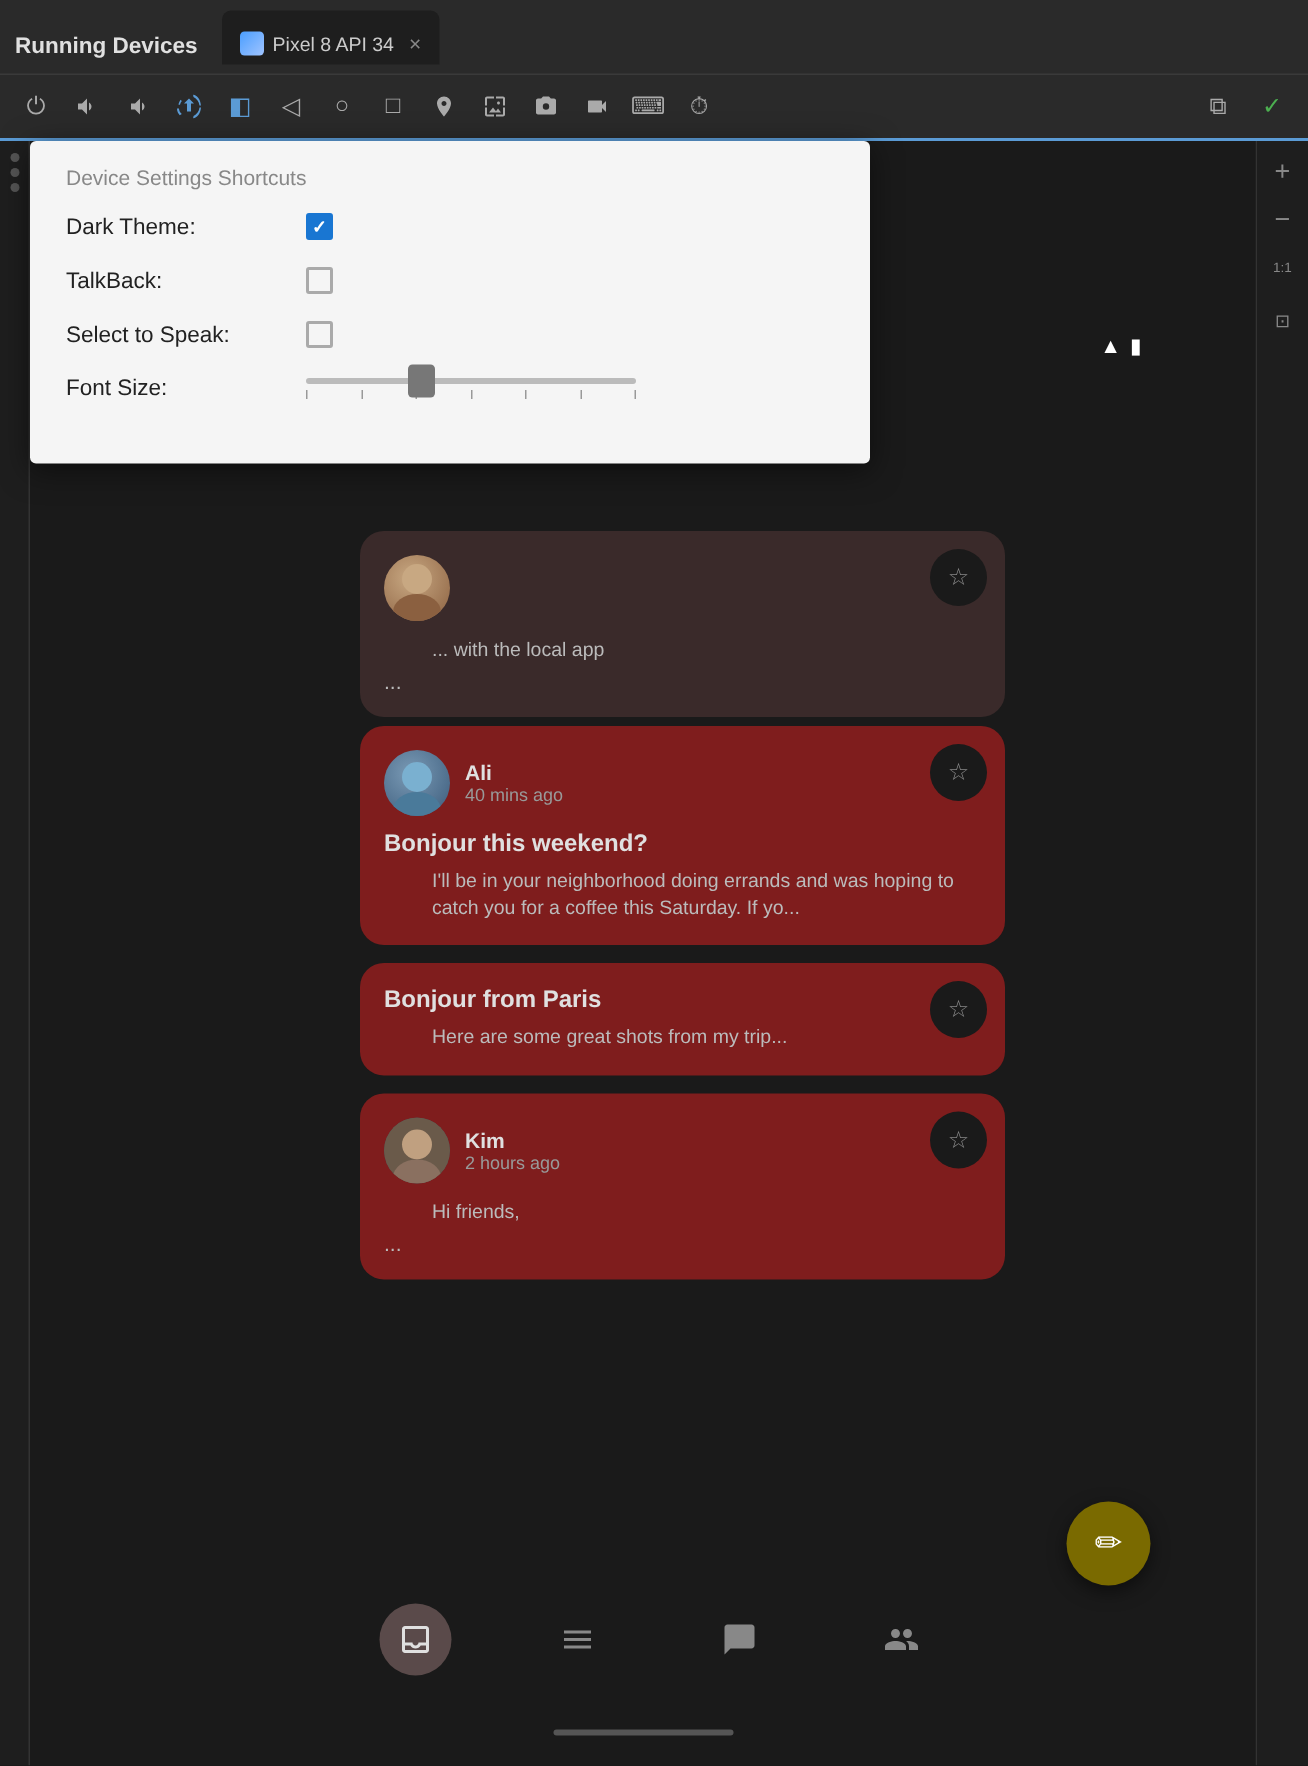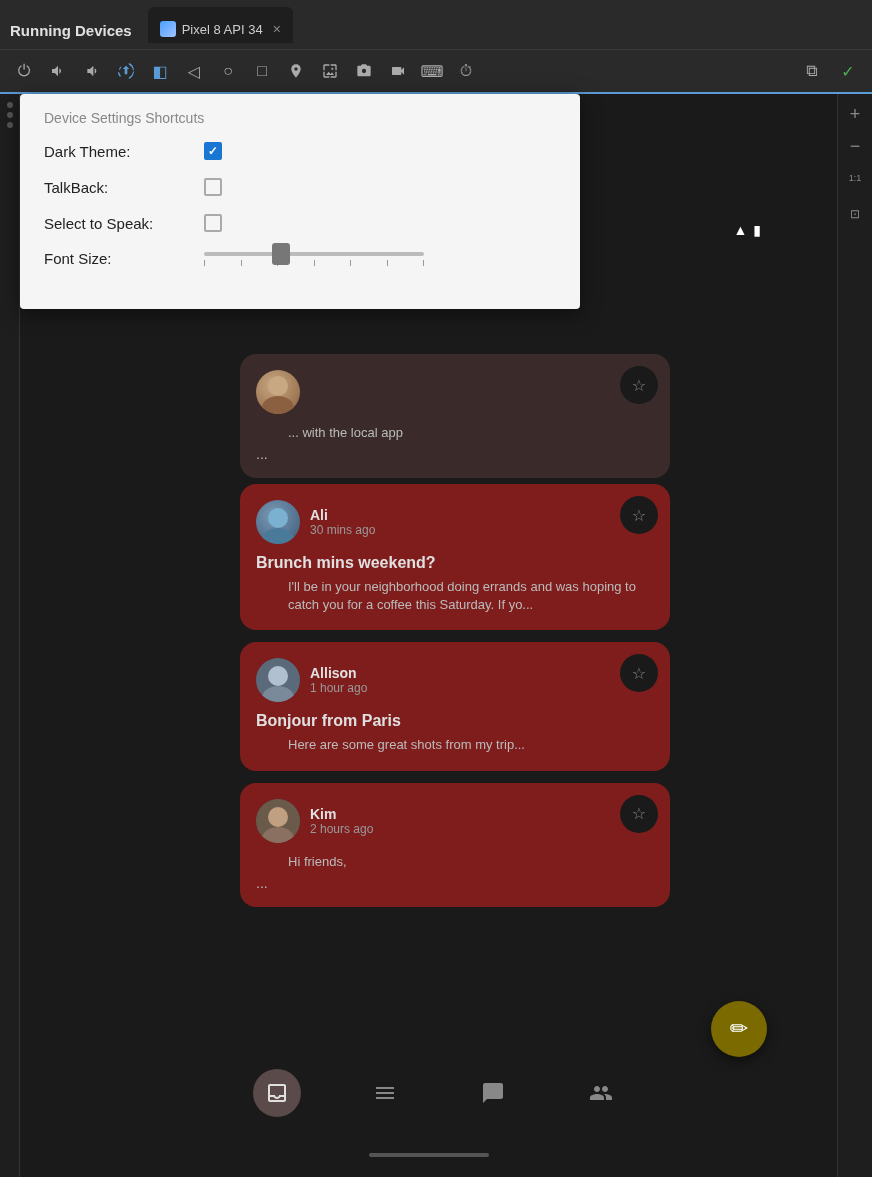--- a/index.html
+++ b/index.html
@@ -503,42 +503,29 @@
       <div class="message-card">
         <div class="card-header">
           <div class="avatar avatar-circle" style="width:44px;height:44px;border-radius:50%;background:radial-gradient(circle at 40% 35%, #7a9ab5, #3a5a7a);margin-right:10px; display:flex;align-items:center;justify-content:center;">
             <svg width="44" height="44" viewBox="0 0 44 44">
               <circle cx="22" cy="18" r="10" fill="#7ab0d0"></circle>
               <ellipse cx="22" cy="40" rx="16" ry="12" fill="#4a7a9a"></ellipse>
             </svg>
           </div>
           <div>
             <div class="card-sender">Ali</div>
-            <div class="card-time">30 mins ago</div>
+            <div class="card-time">40 mins ago</div>
           </div>
         </div>
         <div class="star-btn">☆</div>
-        <div class="card-subject">Brunch mins weekend?</div>
+        <div class="card-subject">Bonjour this weekend?</div>
         <div class="card-preview">I'll be in your neighborhood doing errands and was hoping to catch you for a coffee this Saturday. If yo...</div>
       </div>
 
       <div class="message-card">
-        <div class="card-header">
-          <div class="avatar avatar-circle" style="width:44px;height:44px;border-radius:50%;margin-right:10px;">
-            <svg width="44" height="44" viewBox="0 0 44 44">
-              <circle cx="22" cy="22" r="22" fill="#5a6a7a"></circle>
-              <circle cx="22" cy="18" r="10" fill="#b0c0d0"></circle>
-              <ellipse cx="22" cy="40" rx="16" ry="12" fill="#7a8a9a"></ellipse>
-            </svg>
-          </div>
-          <div>
-            <div class="card-sender">Allison</div>
-            <div class="card-time">1 hour ago</div>
-          </div>
-        </div>
         <div class="star-btn">☆</div>
         <div class="card-subject">Bonjour from Paris</div>
         <div class="card-preview">Here are some great shots from my trip...</div>
       </div>
 
       <div class="message-card">
         <div class="card-header">
           <div class="avatar avatar-circle" style="width:44px;height:44px;border-radius:50%;margin-right:10px;">
             <svg width="44" height="44" viewBox="0 0 44 44">
               <circle cx="22" cy="22" r="22" fill="#6a5a4a"></circle>

